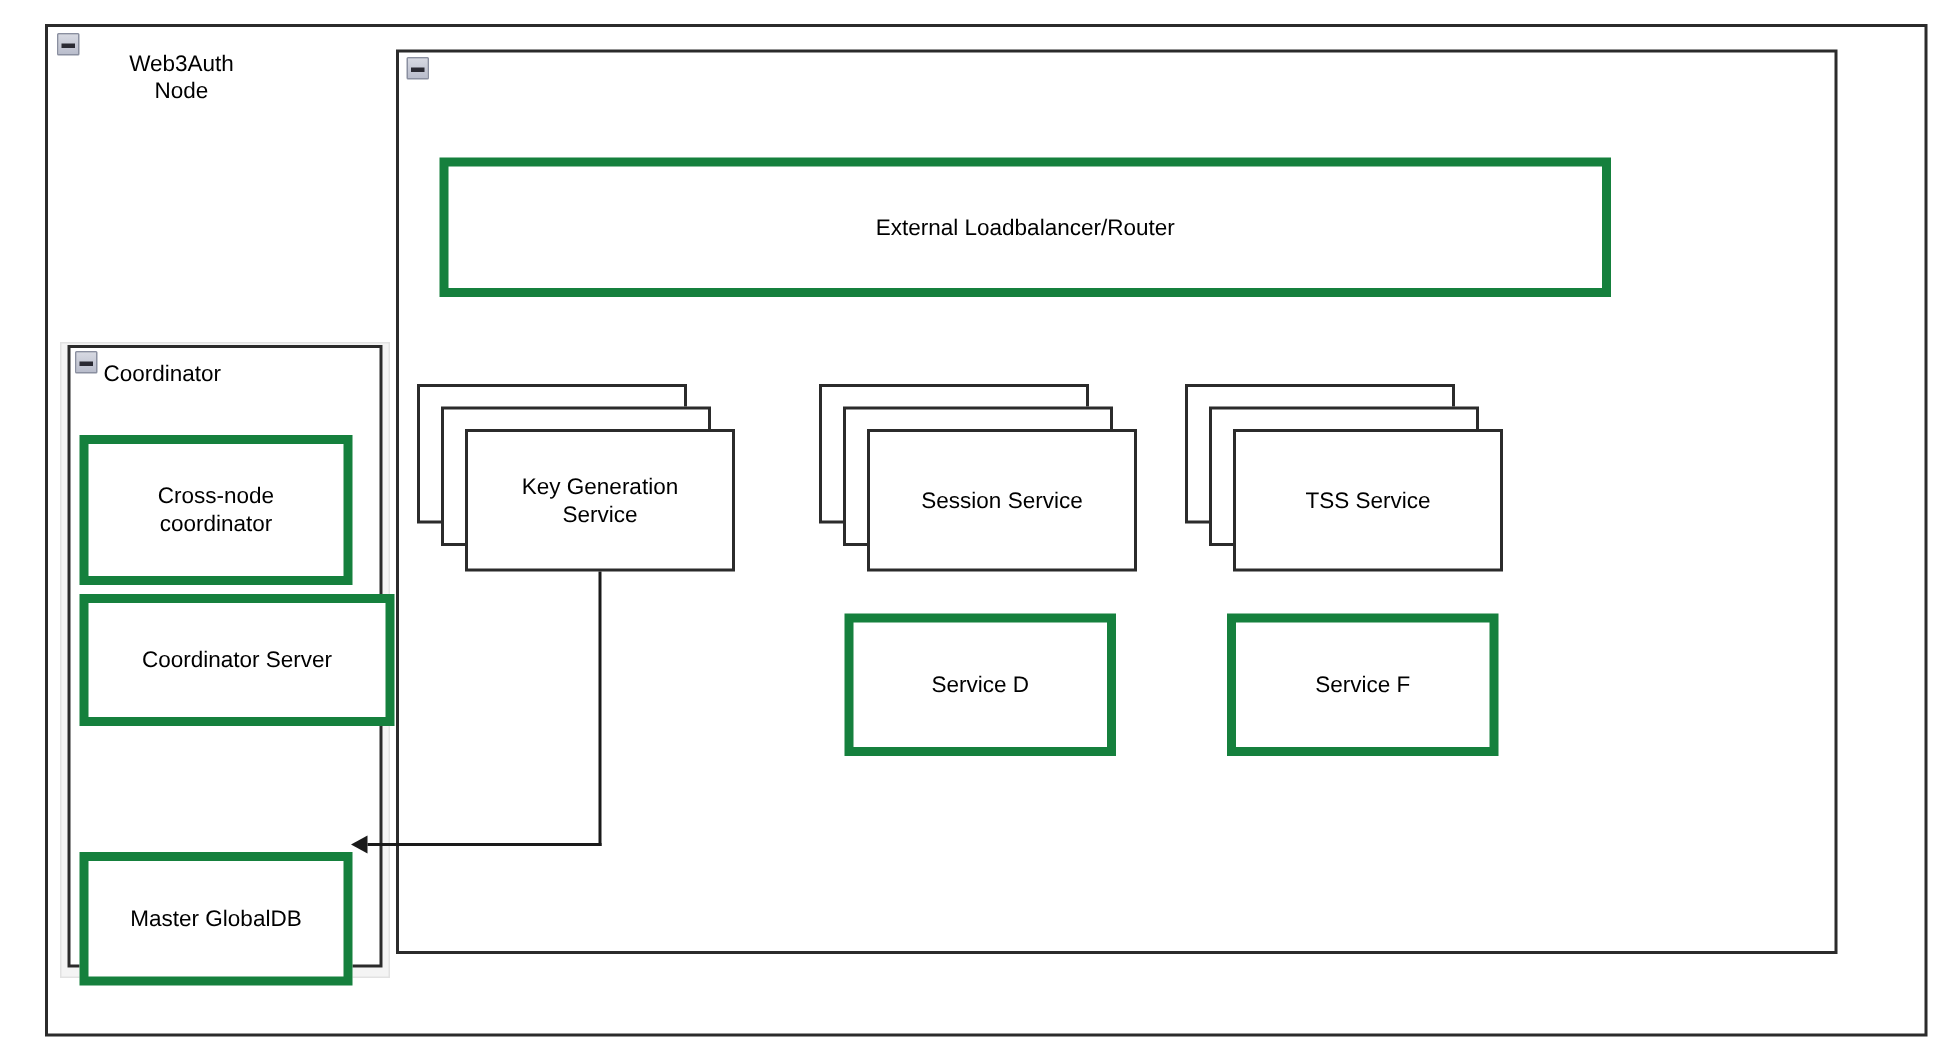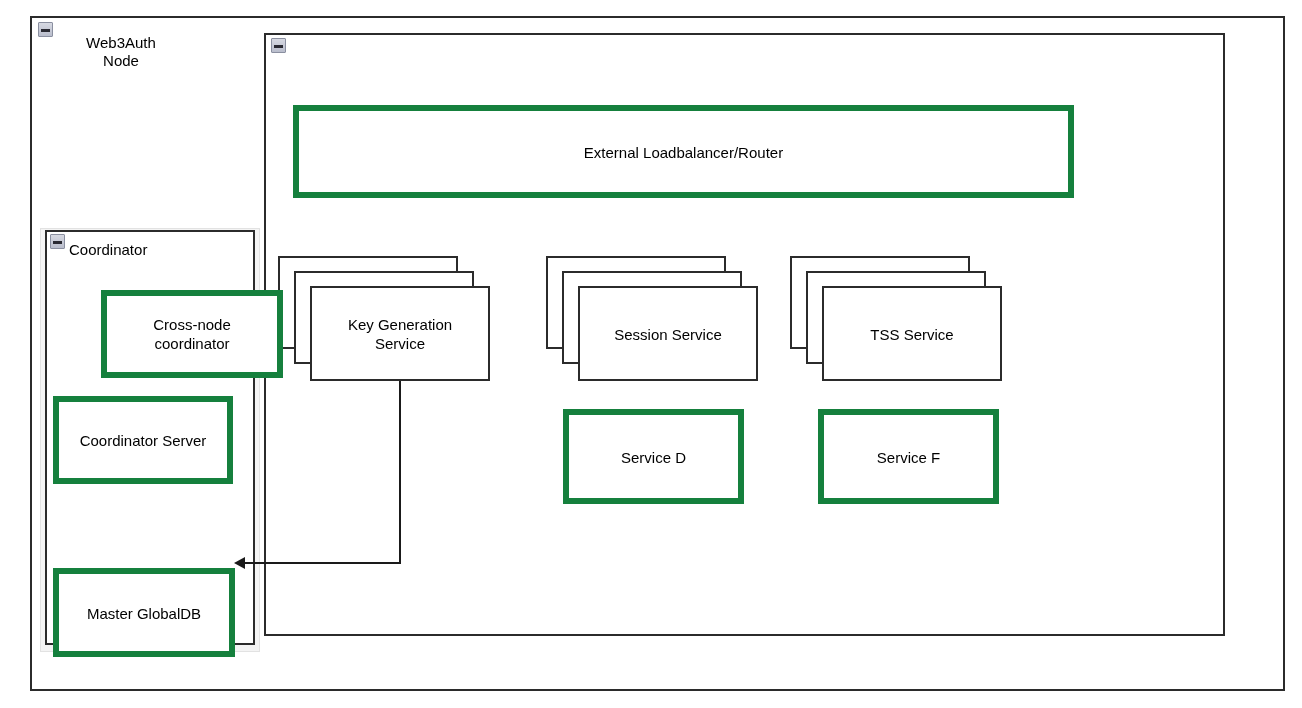--- a/index.html
+++ b/index.html
@@ -170,26 +170,26 @@
   </div>
 
   <div class="group-outer-frame" style="left:40px; top:228px; width:220px; height:424px;"></div>
 
   <div class="box group" style="left:45px; top:230px; width:210px; height:415px;"></div>
 
   <div class="collapse-icon" style="left:50px; top:234px;"></div>
 
   <div class="group-label left-al" style="left:69px; top:241px; width:160px;">Coordinator</div>
 
-  <div class="box" style="left:53px; top:290px; width:182px; height:88px;margin-left:48px;">
+  <div class="box" style="left:53px; top:290px; width:182px; height:100px;">
     <div class="box-label">Cross-node
 coordinator</div>
   </div>
 
-  <div class="box" style="left:53px; top:396px; width:180px; height:88px;">
+  <div class="box" style="left:53px; top:396px; width:210px; height:88px;">
     <div class="box-label">Coordinator Server</div>
   </div>
 
   <div class="box" style="left:53px; top:568px; width:182px; height:89px;">
     <div class="box-label">Master GlobalDB</div>
   </div>
 
   <div class="edge edge-v" style="left:399px; top:381px; height:183px;"></div>
 
   <div class="edge edge-h" style="left:245px; top:562px; width:156px;"></div>

